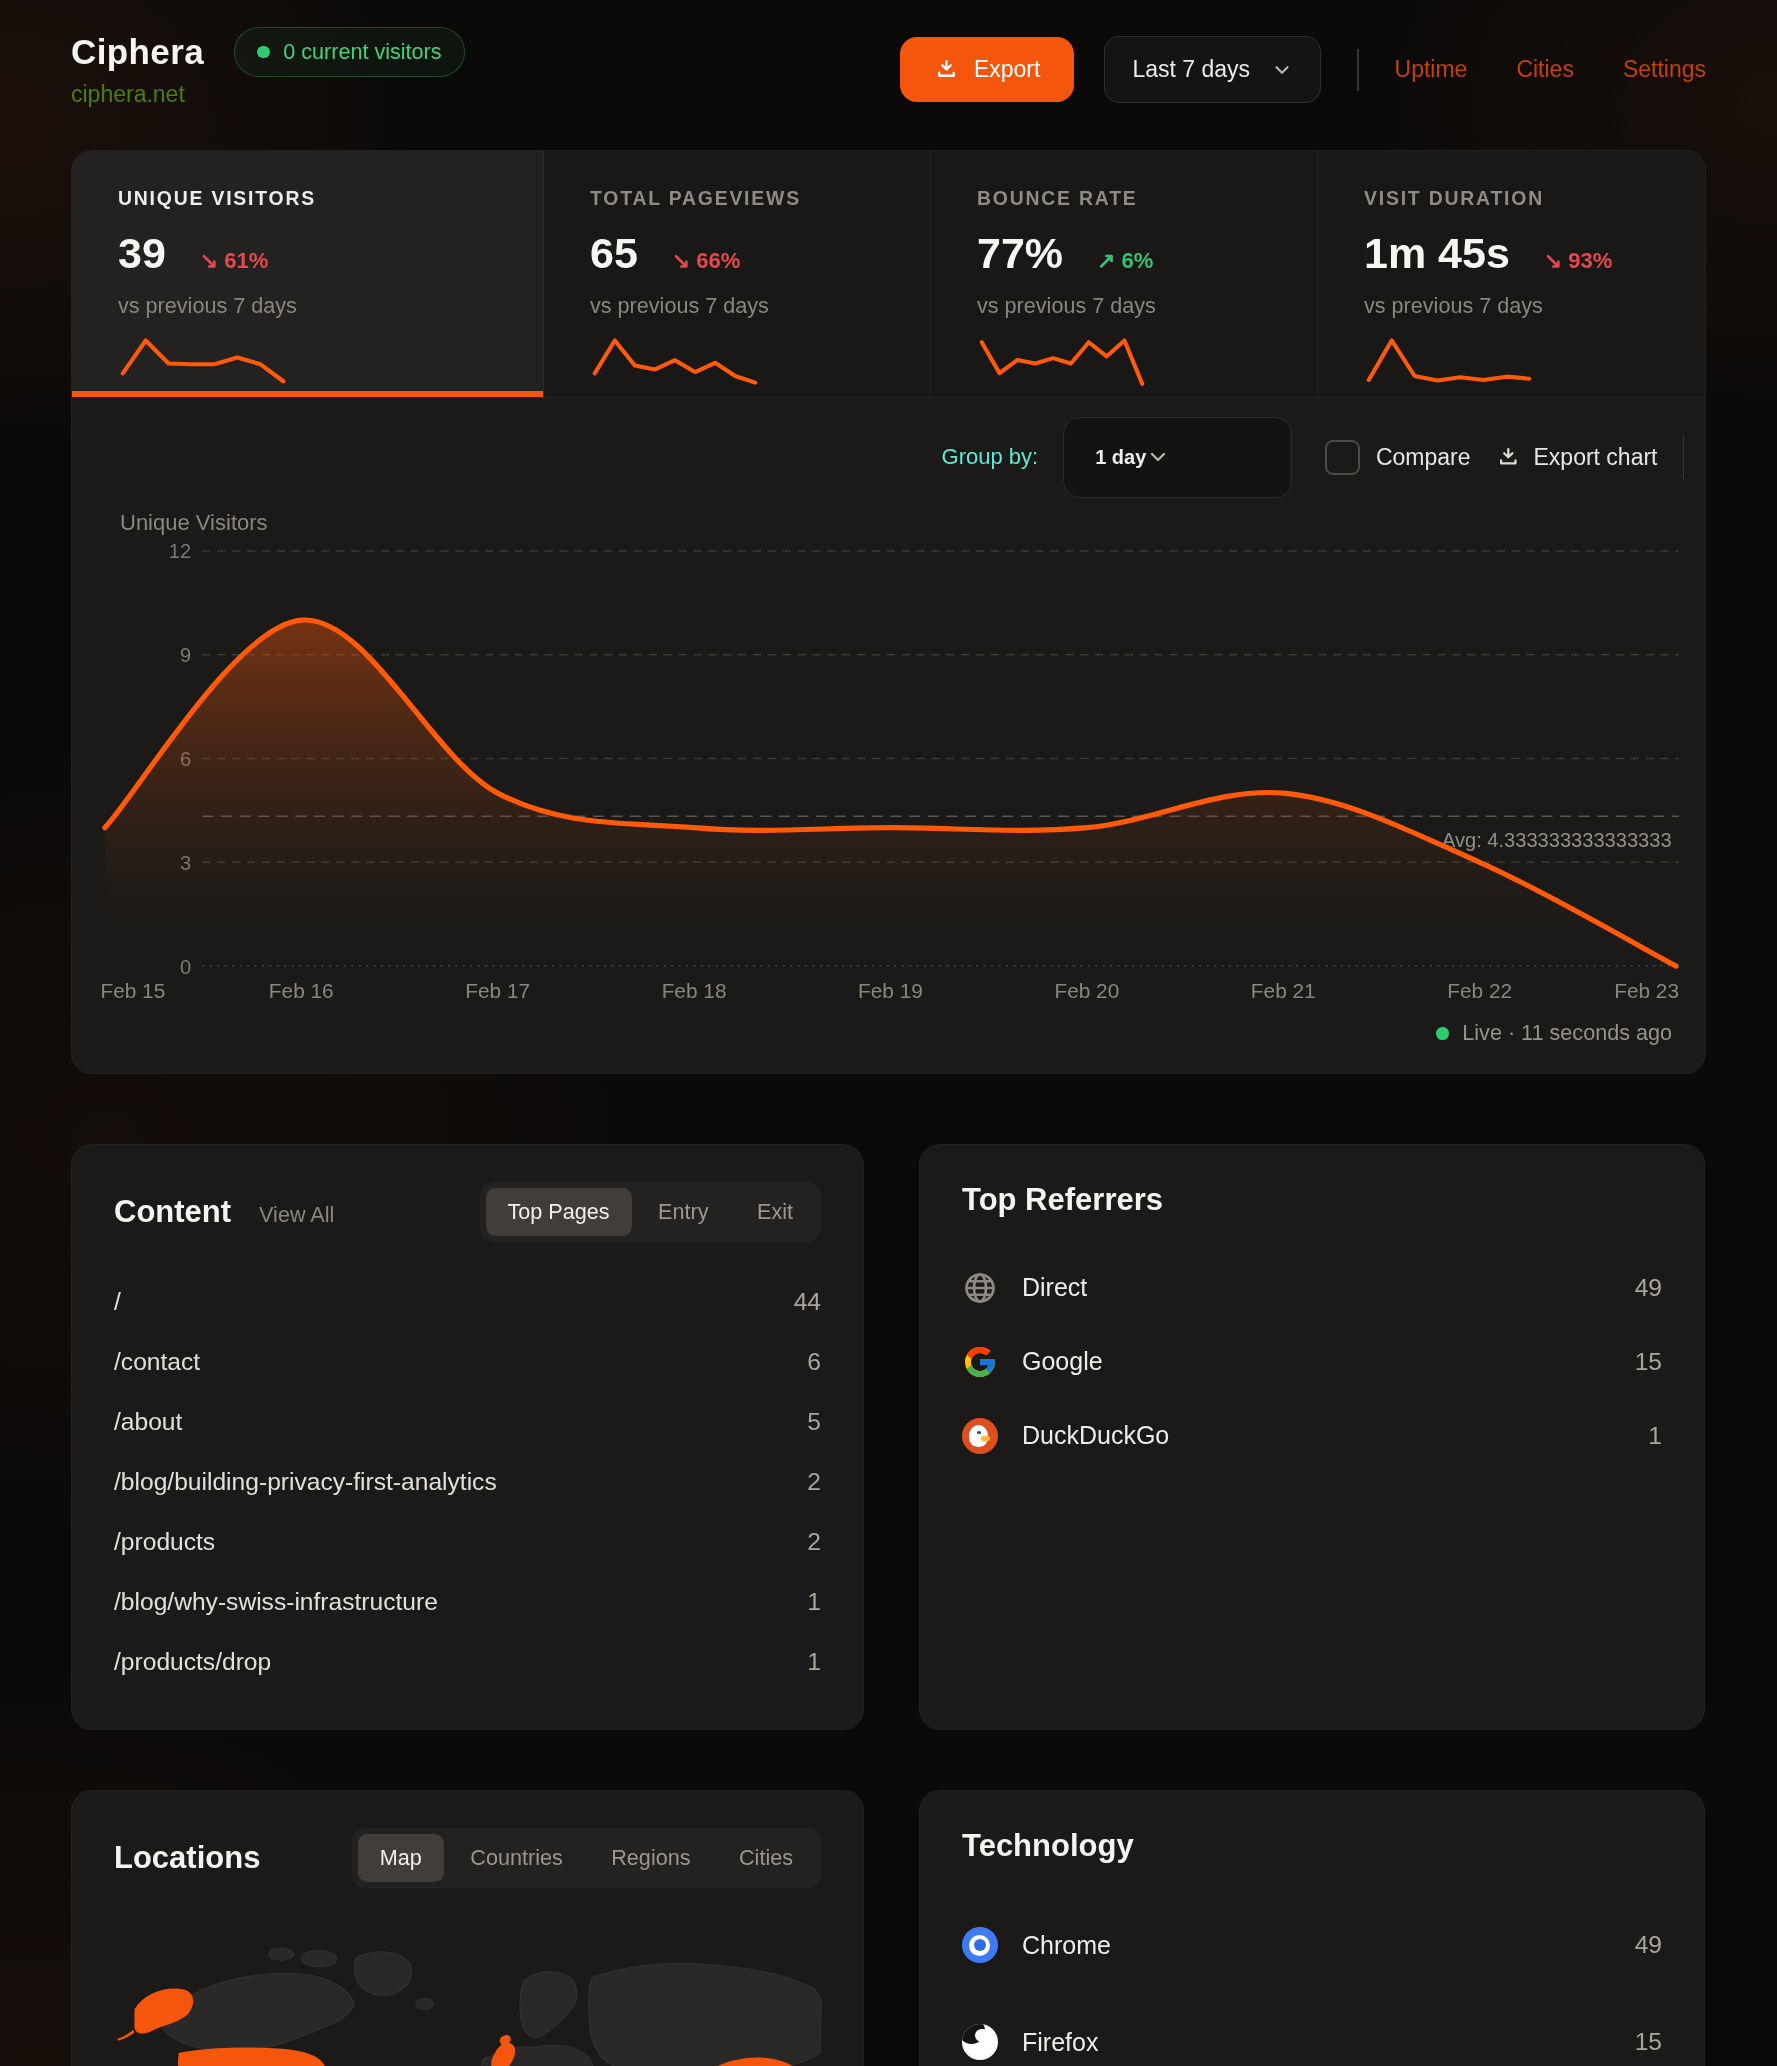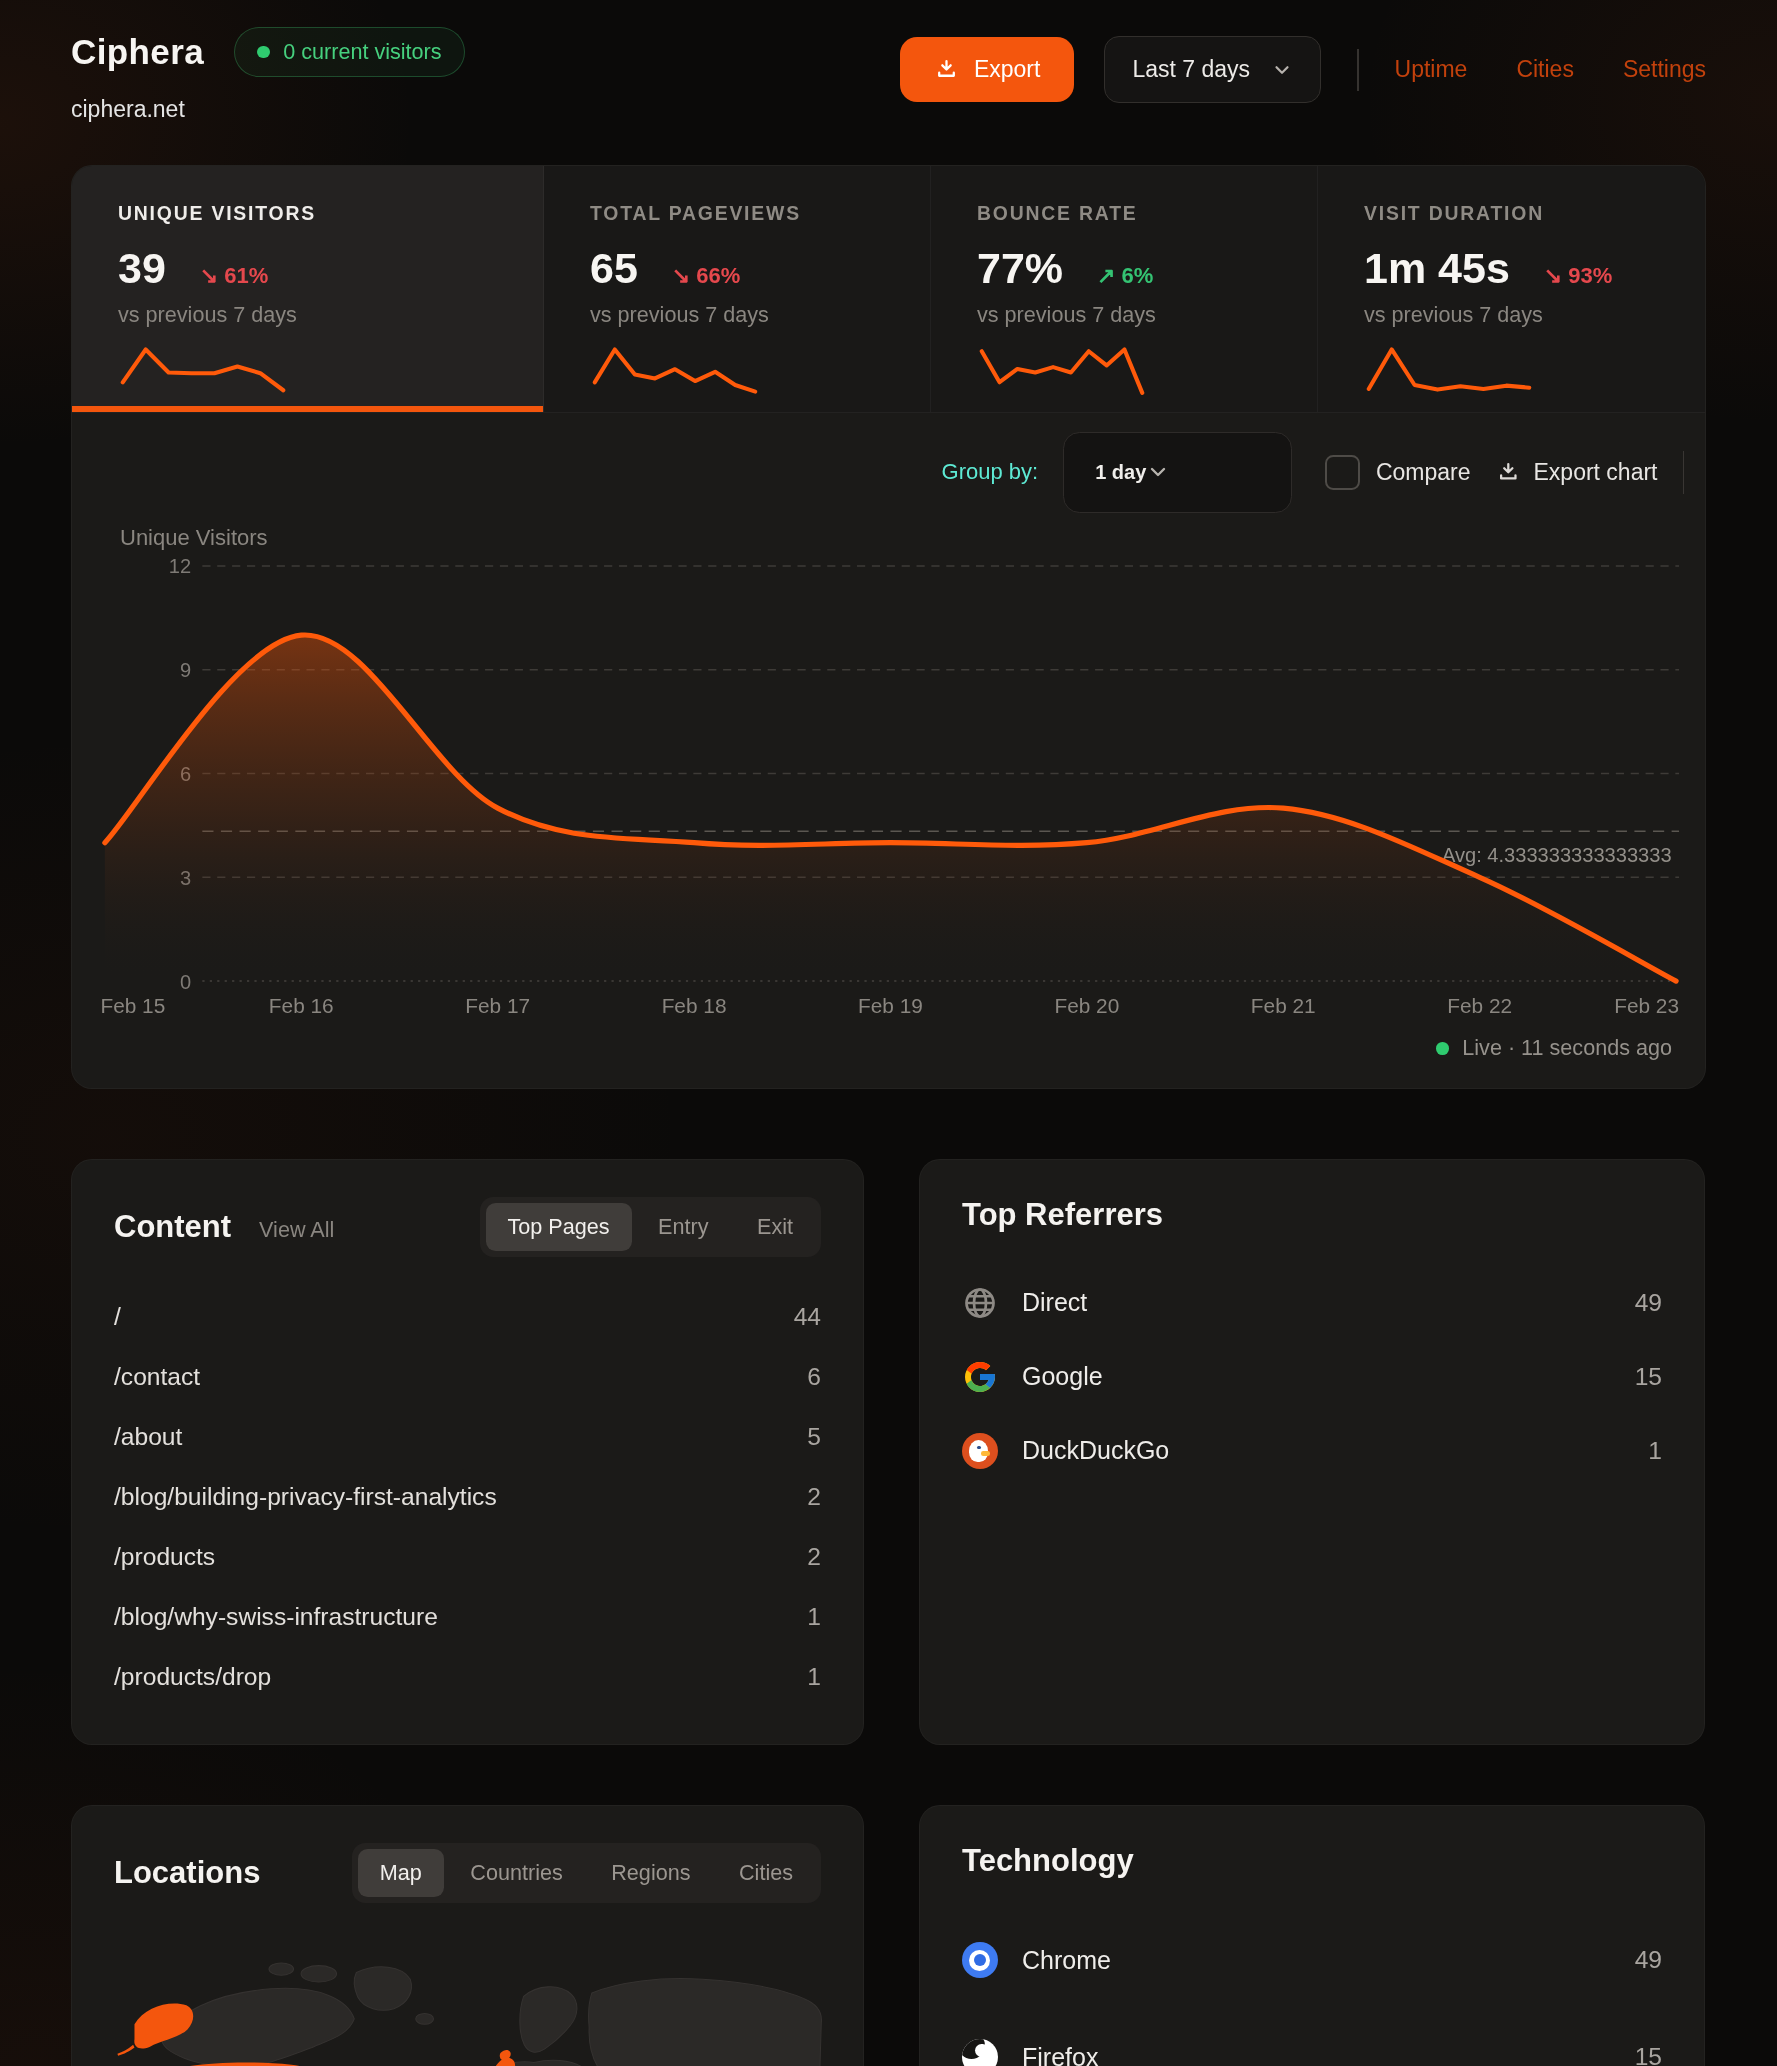--- a/index.html
+++ b/index.html
@@ -21,21 +21,21 @@
   
   .hdr{display:flex;justify-content:space-between;align-items:flex-start;margin-bottom:42px;}
   .hdr-left .title-row{display:flex;align-items:center;gap:30px;}
   .site-title{font-size:35px;font-weight:700;color:#F7F5F2;letter-spacing:0.4px;}
   .badge{
     display:inline-flex;align-items:center;gap:13.4px;padding:11px 22px;border-radius:744px;
     border:1.5px solid rgba(62,190,110,0.32);background:rgba(52,170,96,0.07);
     font-size:21.6px;color:#46D07E;
   }
   .dot{width:12.7px;height:12.7px;border-radius:50%;background:#2FCB6F;}
-  .domain{margin-top:19px;font-size:23px;color:#e5e5e5;}
+  .domain{margin-top:4px;font-size:23px;color:#4d7c0f;}
   .hdr-right{display:flex;align-items:center;gap:30px;margin-top:9px;}
   .btn-export{
     display:inline-flex;align-items:center;gap:15px;height:65px;padding:0 34px;
     background:#F4560D;border:none;border-radius:17px;color:#FFF;font-size:23px;
     font-family:inherit;cursor:pointer;
   }
   .btn-export svg{width:25px;height:25px;}
   .select{
     display:inline-flex;align-items:center;gap:21px;height:65px;padding:0 27px;
     background:#151413;border:1.5px solid #322F2C;border-radius:15px;
@@ -53,21 +53,21 @@
   .stat{position:relative;height:246px;padding:36px 46px 0;background:#191817;border-right:1.5px solid rgba(255,255,255,0.045);box-sizing:border-box;cursor:pointer;}
   .stat:last-child{border-right:none;}
   .stat.active{background:#242221;}
   .stat.active::after{content:"";position:absolute;left:0;right:0;bottom:0;height:6px;background:#F4560D;}
   .stat-label{font-size:19.4px;font-weight:700;letter-spacing:1.8px;color:#8F8B85;}
   .stat.active .stat-label{color:#EFEDEA;}
   .stat-valrow{display:flex;align-items:baseline;gap:34px;margin-top:19.4px;}
   .stat-value{font-size:43px;font-weight:700;color:#F7F5F2;}
   .delta{font-size:22px;font-weight:600;display:inline-flex;gap:6px;}
   .delta.down{color:#E5484D;} .delta.up{color:#34C373;}
-  .stat-cmp{margin-top:9px;font-size:21.6px;color:#8A8680;}
+  .stat-cmp{margin-top:15px;font-size:21.6px;color:#8A8680;}
   .spark{width:170px;height:55px;margin-top:16.4px;display:block;}
   .spark polyline{fill:none;stroke:#FF5A0A;stroke-width:5.5;stroke-linecap:round;stroke-linejoin:round;}
 
   
   .chart-sec{padding:22px 0 22px;}
   .controls{display:flex;justify-content:flex-end;align-items:center;gap:25px;padding:0 21px 0 0;height:74px;}
   .groupby-label{font-size:22px;color:#5eead4;}
   .select2{
     display:inline-flex;align-items:center;justify-content:flex-start;width:229px;height:81px;
     padding:0 25px 0 31px;background:#141312;border:1.5px solid #2E2B29;border-radius:16.4px;

